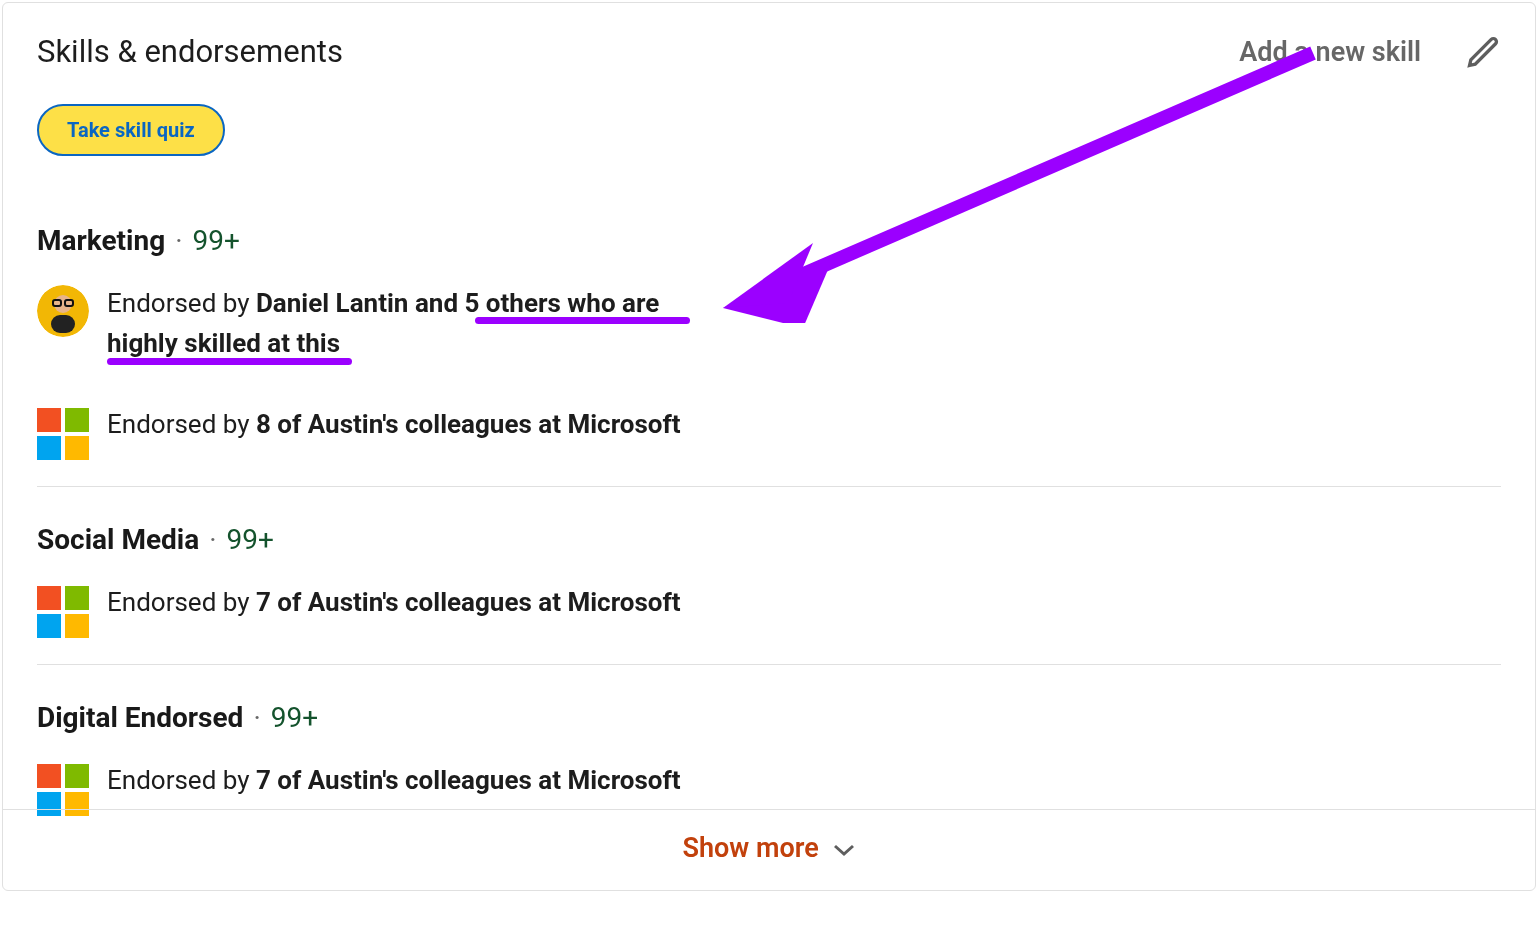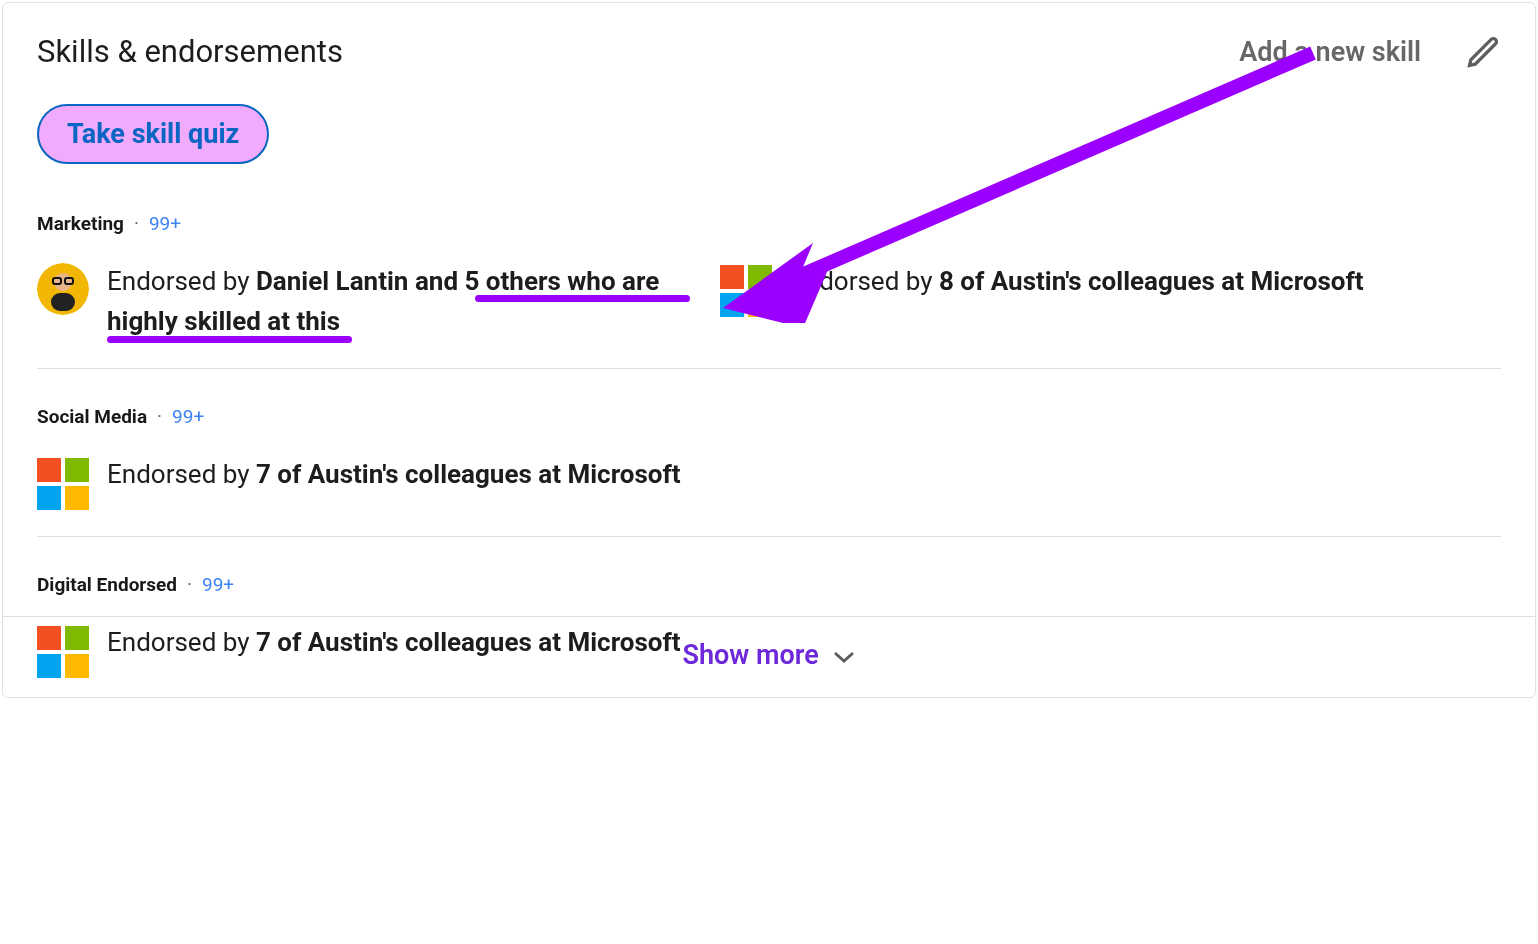--- a/index.html
+++ b/index.html
@@ -11,21 +11,21 @@
     height: 944px;
     position: relative;
   }
   .card {
     border: 1px solid #e0e0e0;
     border-radius: 6px;
     margin: 2px;
     padding: 30px 34px 0 34px;
     background: #fff;
     position: relative;
-    height: 696px;
+    height: 889px;
   }
   .header-row {
     display: flex;
     align-items: center;
     justify-content: space-between;
     margin-bottom: 34px;
   }
   .section-title {
     font-size: 31px;
     font-weight: 400;
@@ -45,47 +45,48 @@
   .pencil {
     width: 36px;
     height: 36px;
     cursor: pointer;
     color: #5e5e5e;
   }
   .quiz-btn {
     display: inline-block;
     border: 2px solid #0a66c2;
     color: #0a66c2;
-    font-size: 27px;
+    font-size: 20px;
     font-weight: 700;
     padding: 12px 28px;
     border-radius: 38px;
     cursor: pointer;
-    margin-bottom: 48px;
-    background: #f0abfc;
+    margin-bottom: 68px;
+    background: #fde047;
   }
   .skill-block {
     border-bottom: 1px solid #e0e0e0;
     padding-bottom: 26px;
     margin-bottom: 36px;
   }
   .skill-block.last { border-bottom: none; margin-bottom: 0;}
   .skill-heading {
     display: flex;
     align-items: center;
     gap: 10px;
     margin-bottom: 26px;
-    font-size: 19px;
+    font-size: 28px;
   }
   .skill-name { font-weight: 700; }
   .dot { color:#666; font-weight:400;}
-  .count { color:#3b82f6; font-weight:400;}
+  .count { color:#14532d; font-weight:400;}
   .endorse-row {
     display: flex;
-    gap: 28px;
+    gap: 40px;
+    flex-direction: column;
   }
   .endorse-cell {
     display: flex;
     gap: 18px;
     align-items: flex-start;
     width: 655px;
   }
   .avatar, .company-icon {
     width: 52px;
     height: 52px;
@@ -121,21 +122,21 @@
   .ms-r{background:#f25022;} .ms-g{background:#7fba00;}
   .ms-b{background:#00a4ef;} .ms-y{background:#ffb900;}
   .footer {
     position:absolute;
     bottom:0; left:0; right:0;
     border-top:1px solid #e0e0e0;
     text-align:center;
     padding:22px 0 26px 0;
     font-size:27px;
     font-weight:600;
-    color:#6d28d9;
+    color:#c2410c;
     cursor:pointer;
   }
   .footer .chev { display:inline-block; margin-left:8px; }
   
   .arrow-overlay {
     position:absolute;
     left:710px; top:30px;
     width:640px; height:290px;
     pointer-events:none;
   }

